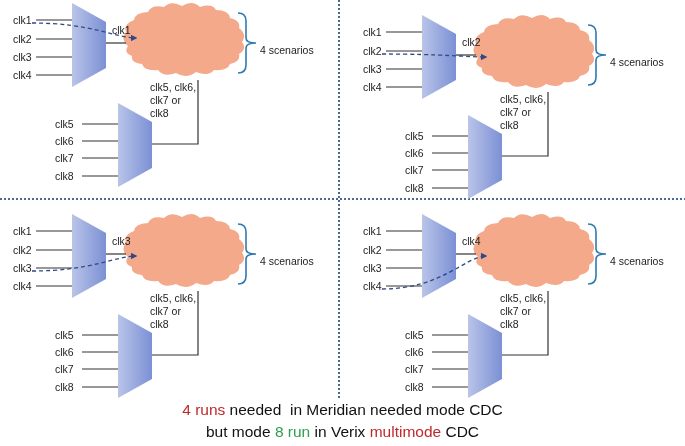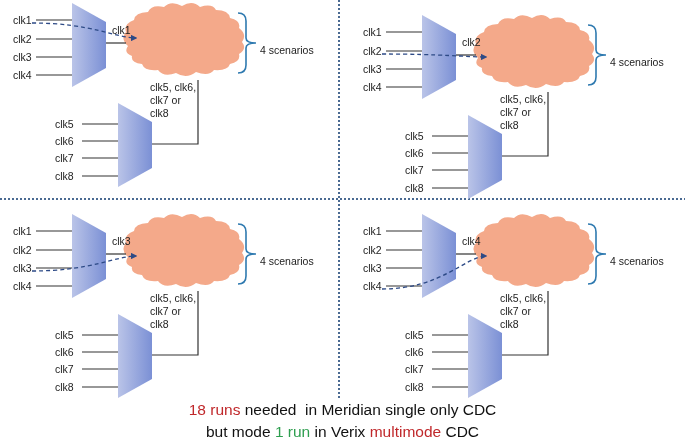--- a/index.html
+++ b/index.html
@@ -147,17 +147,17 @@
         <polygon points="118,103 152,122 152,168 118,187" fill="url(#muxGrad)"></polygon>
         <polyline points="152,144 198,144 198,80" fill="none" stroke="#333333" stroke-width="1.2"></polyline>
         <text x="150" y="91" class="lbl">clk5, clk6,</text>
         <text x="150" y="104" class="lbl">clk7 or</text>
         <text x="150" y="117" class="lbl">clk8</text>
       </g>
     </g>
 </svg>
 
 <div class="caption cap1">
-  <span class="red">18 runs</span><span style="white-space:pre"> needed  in Meridian single only CDC</span>
+  <span class="red">4 runs</span><span style="white-space:pre"> needed  in Meridian needed mode CDC</span>
 </div>
 <div class="caption cap2">
-  <span style="white-space:pre">but mode </span><span class="green">1 run</span><span style="white-space:pre"> in Verix </span><span class="red">multimode</span><span style="white-space:pre"> CDC</span>
+  <span style="white-space:pre">but mode </span><span class="green">8 run</span><span style="white-space:pre"> in Verix </span><span class="red">multimode</span><span style="white-space:pre"> CDC</span>
 </div>
 
 </body></html>

